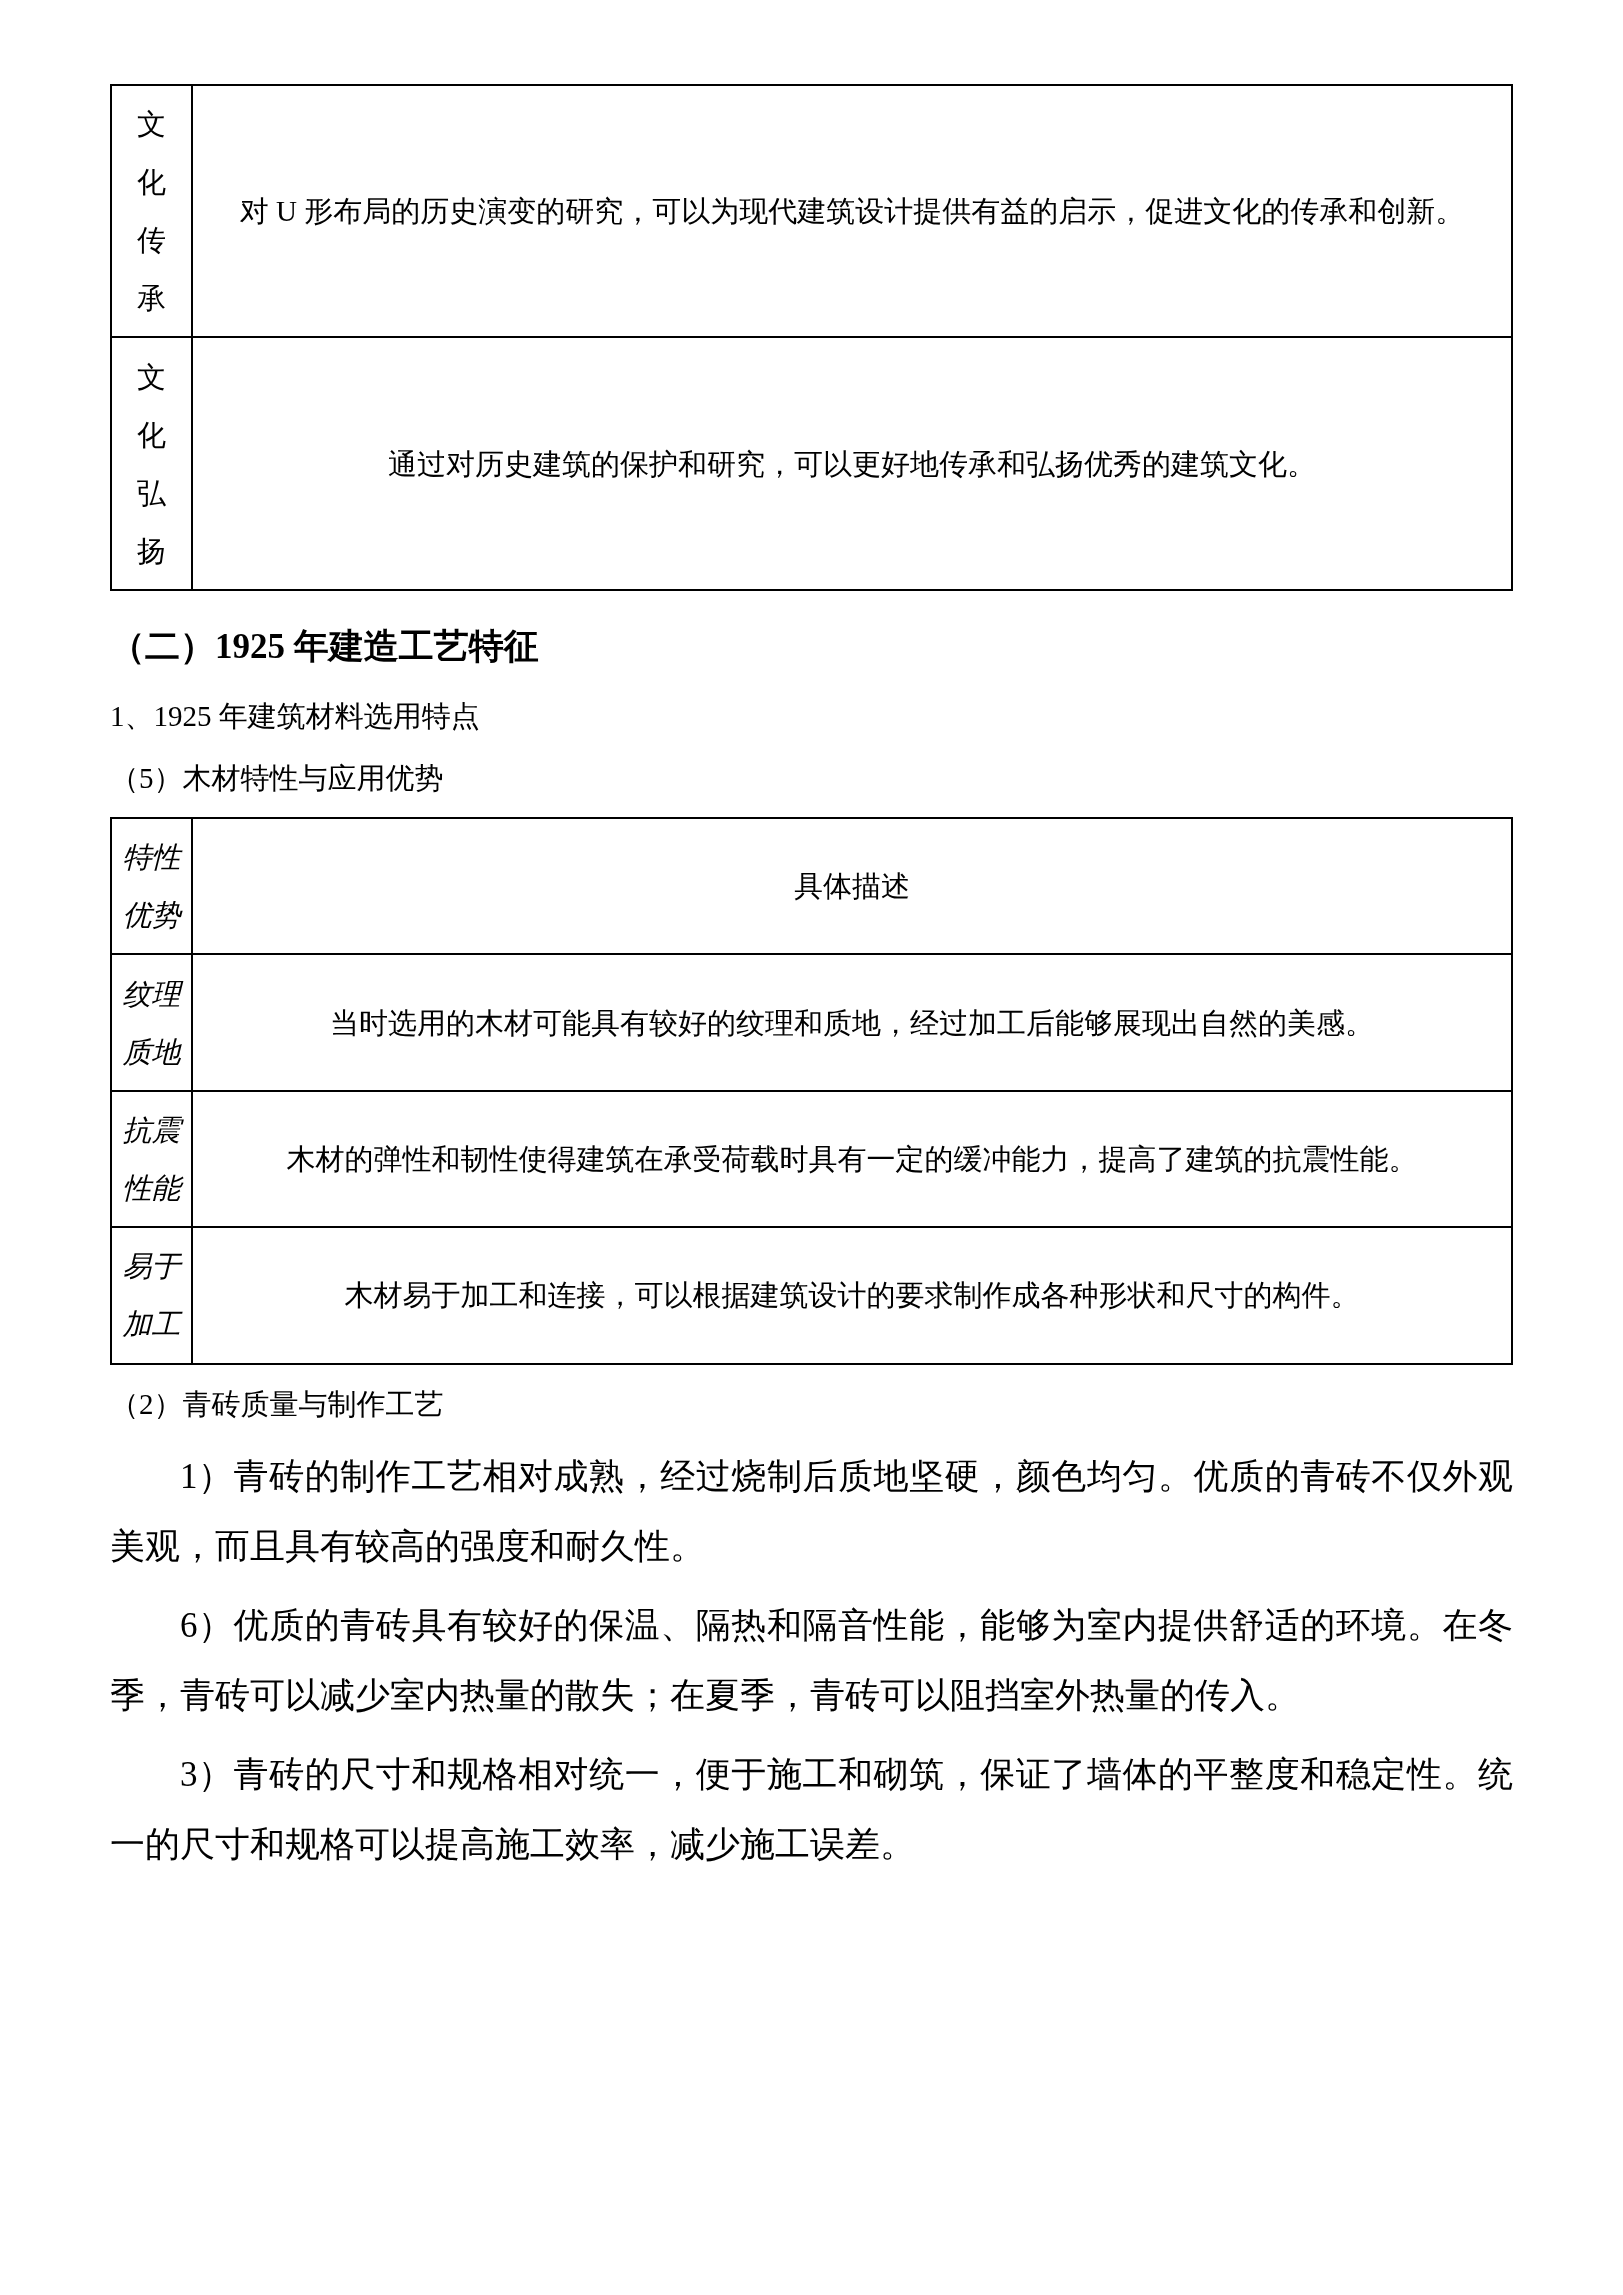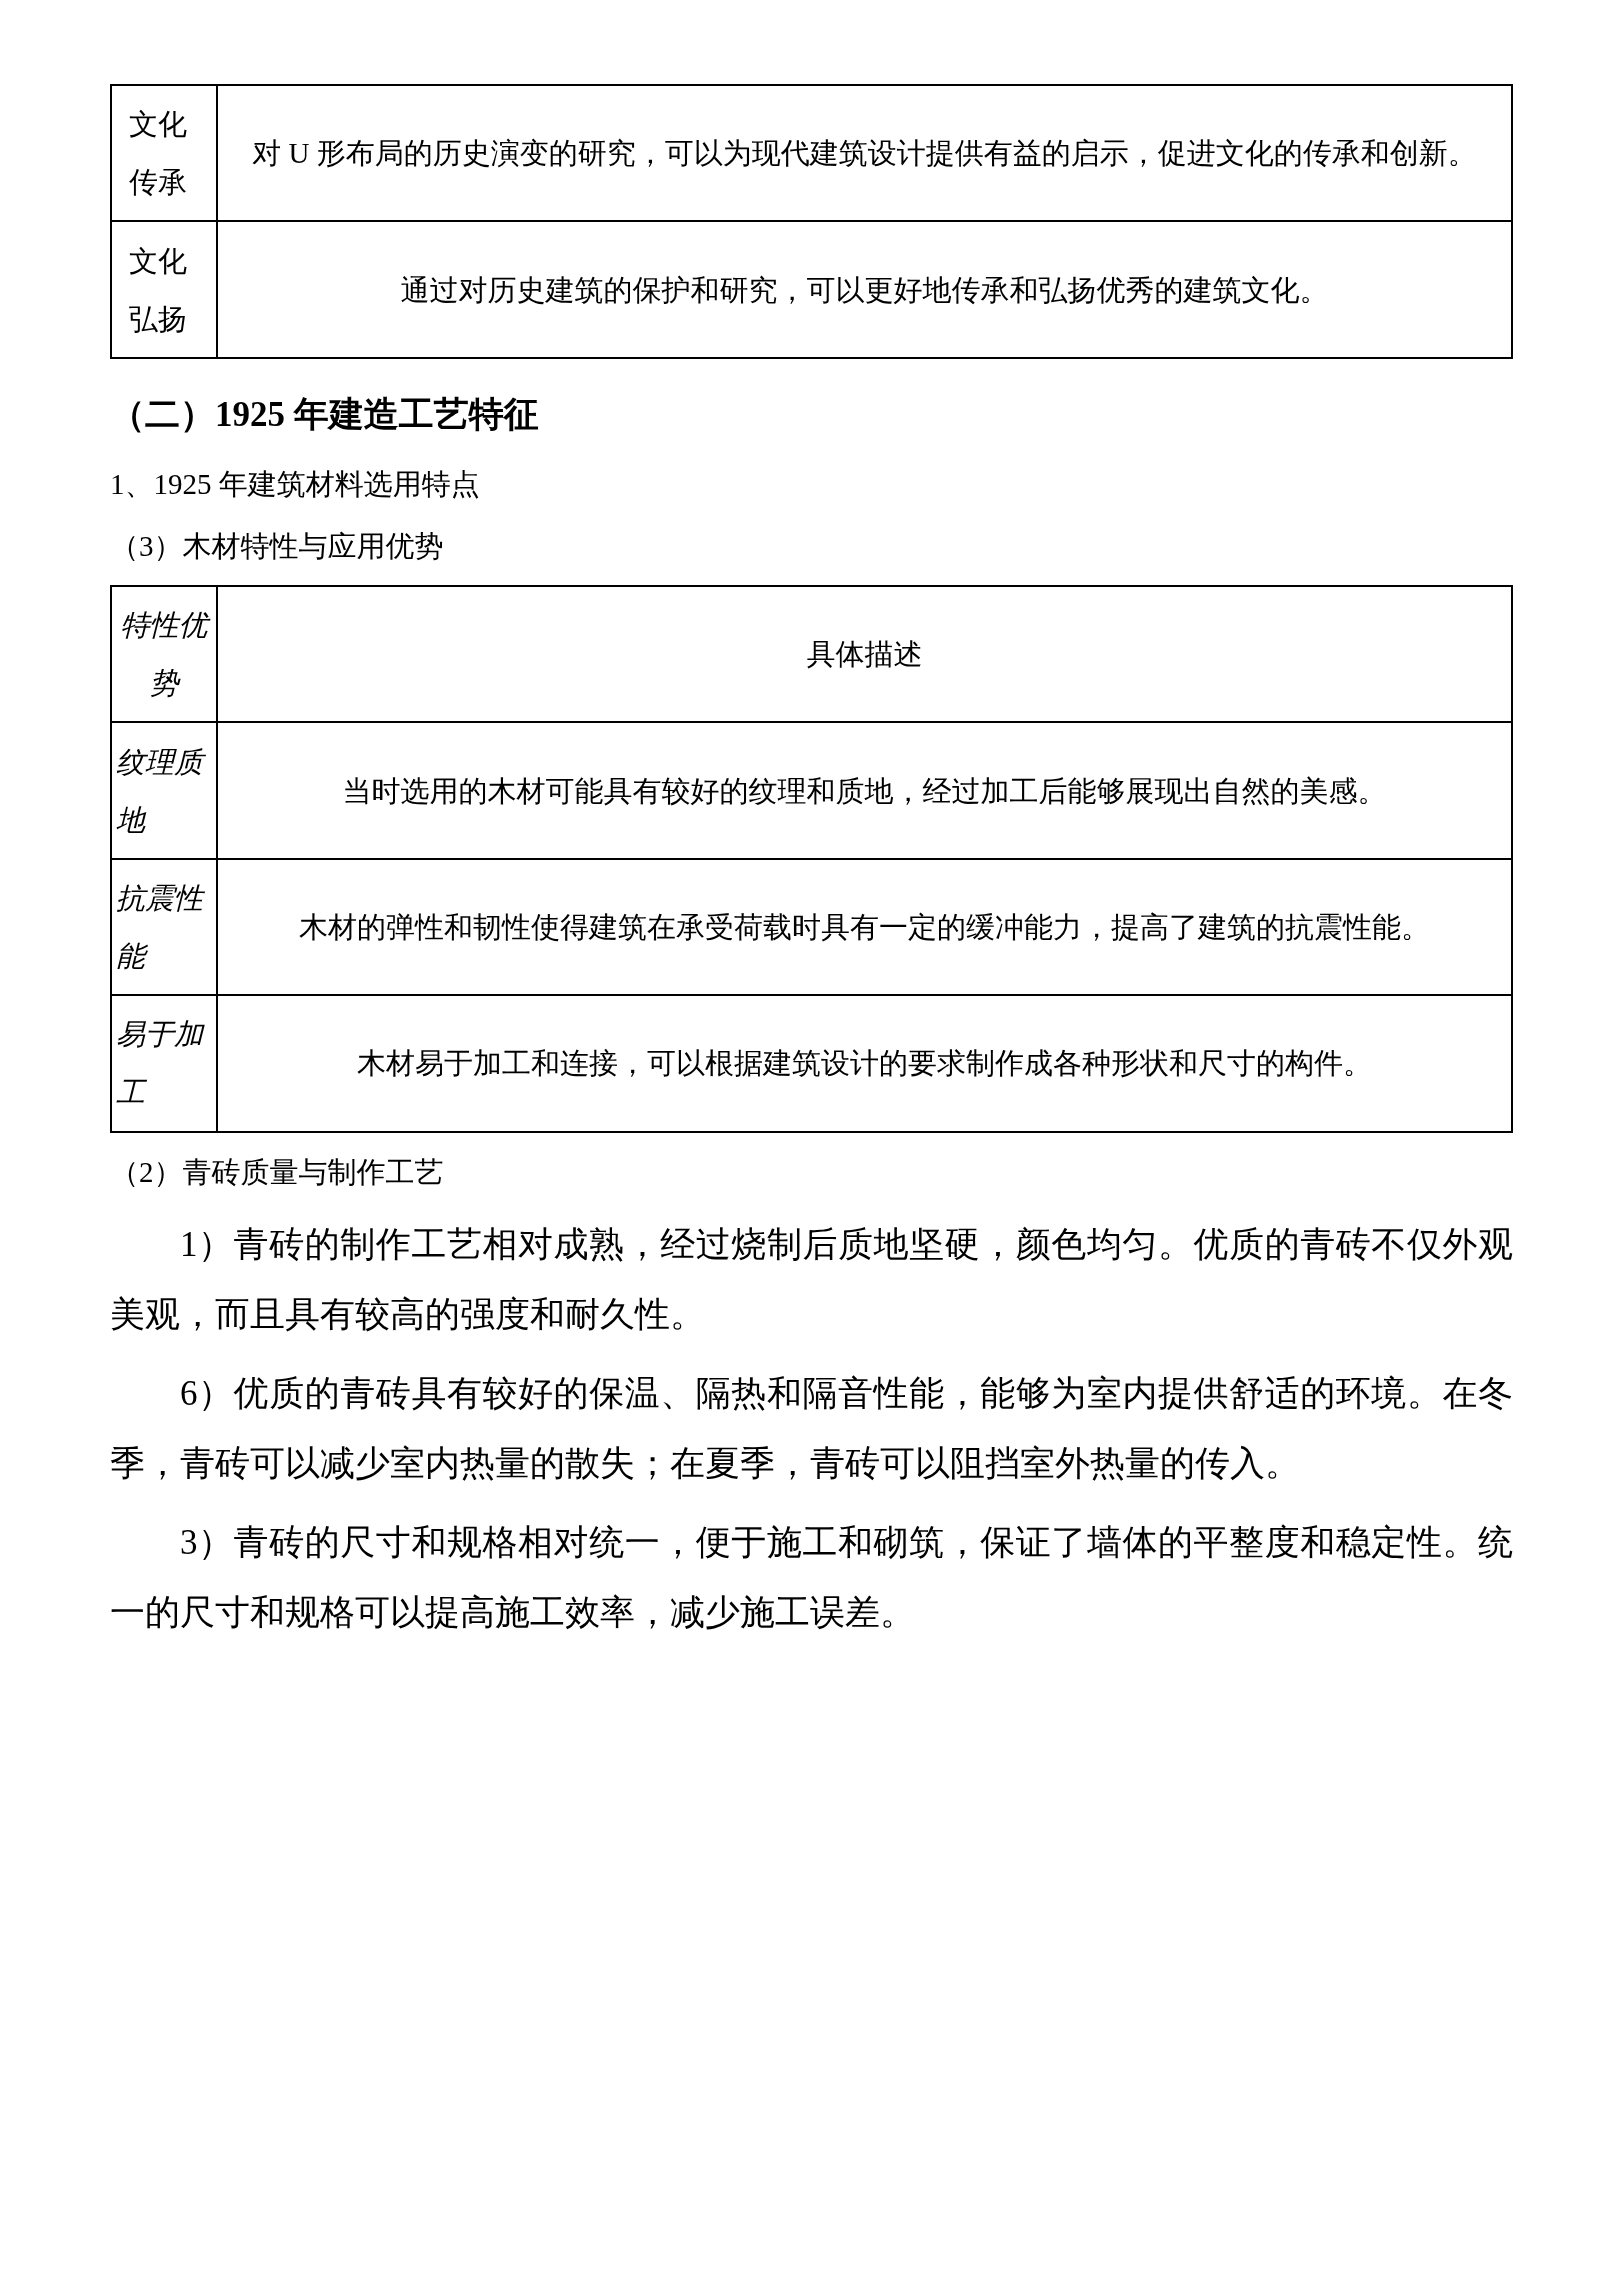--- a/index.html
+++ b/index.html
@@ -24,21 +24,22 @@
     border-collapse: collapse;
     table-layout: fixed;
   }
   table.doc-table td, table.doc-table th {
     border: 2px solid #000000;
     font-weight: normal;
     vertical-align: middle;
     line-height: 2.0;
   }
   .label-cell {
-    width: 106px;
+    width: 81px;
+    text-align: center;
     padding: 9.2px 17px;
   }
   .wood-table .label-cell {
     padding: 9.2px 3.9px;
     font-style: italic;
   }
   .text-cell {
     padding: 9.2px 6.5px;
     text-align: justify;
     text-align-last: center;
@@ -84,21 +85,21 @@
       <tr>
         <td class="label-cell">文化弘扬</td>
         <td class="text-cell">通过对历史建筑的保护和研究，可以更好地传承和弘扬优秀的建筑文化。</td>
       </tr>
     </tbody>
   </table>
 
   <h2 class="section-heading">（二）1925 年建造工艺特征</h2>
 
   <p class="sub-heading">1、1925 年建筑材料选用特点</p>
-  <p class="sub-heading">（3）木材特性与应用优势</p>
+  <p class="sub-heading">（5）木材特性与应用优势</p>
 
   <div class="spacer-sm"></div>
 
   <table class="doc-table wood-table">
     <tbody>
       <tr>
         <th class="label-cell">特性优势</th>
         <th class="header-cell">具体描述</th>
       </tr>
       <tr>

